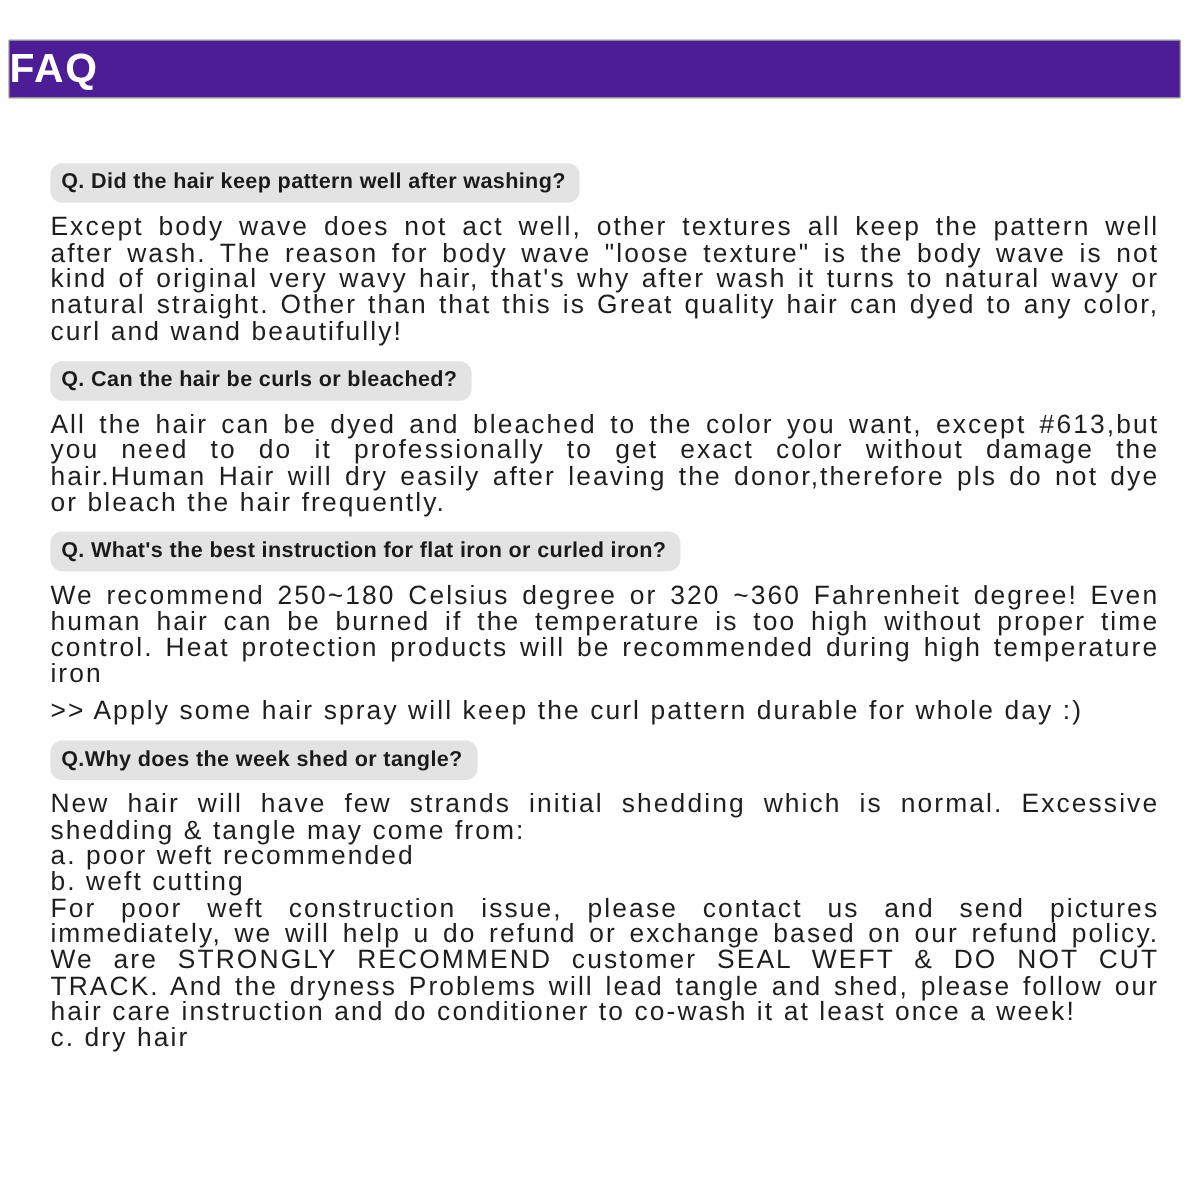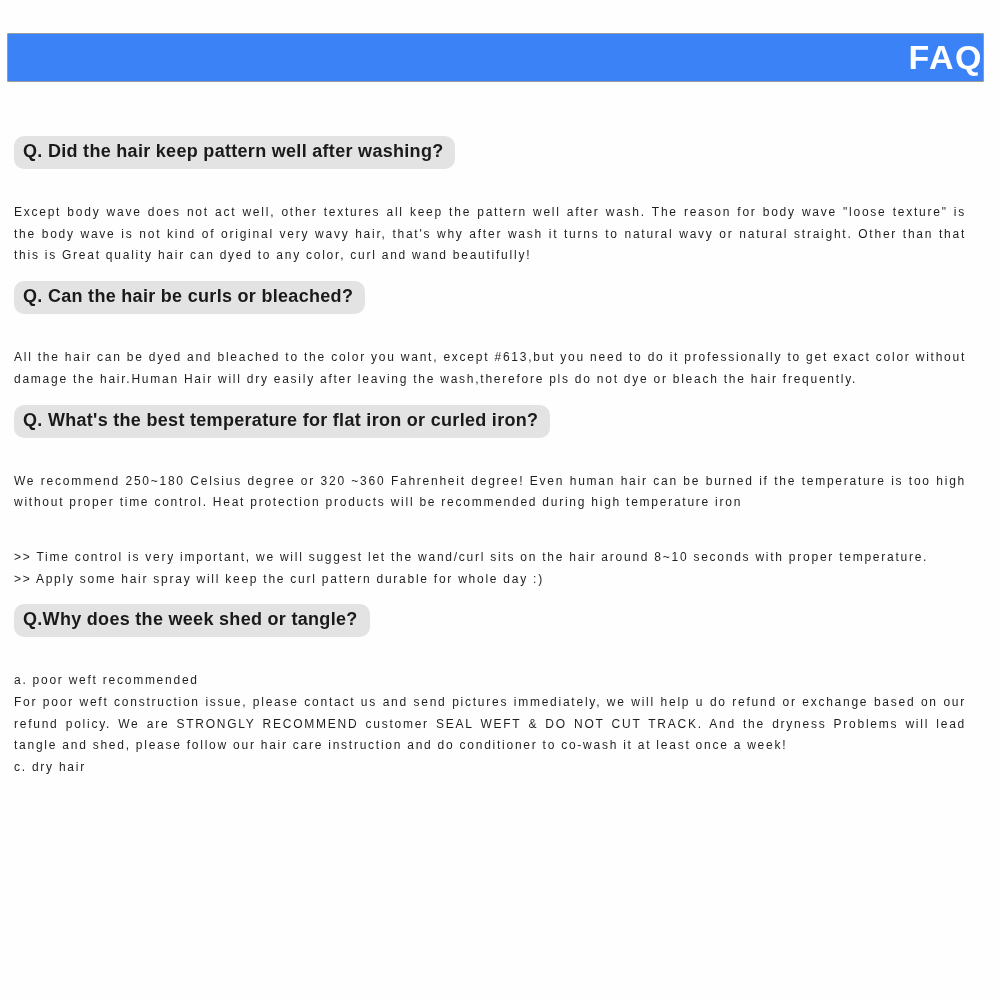--- a/index.html
+++ b/index.html
@@ -7,54 +7,54 @@
     width: 1000px;
     height: 1000px;
     background: #fefefe;
     font-family: "Liberation Sans", "DejaVu Sans", sans-serif;
     color: #1e1e1e;
     overflow: hidden;
   }
   .faq-header {
     margin: 33px 16px 0 7px;
     height: 49px;
-    background: #3b82f6;
+    background: #4c1d95;
     border: 1px solid #9a9a9a;
     border-radius: 1px;
     display: flex;
     align-items: center;
-    justify-content: flex-end;
+    justify-content: flex-start;
     box-sizing: border-box;
   }
   .faq-header h1 {
     margin: 0;
     color: #ffffff;
     font-size: 34px;
     font-weight: bold;
     letter-spacing: 1.5px;
   }
   .content {
-    padding: 0 34px 0 14px; 
+    padding: 0 34px 0 42px; 
   }
   .q-row { margin: 14px 0 0 0; }
   .q-row.first { margin-top: 54px; }
   .q-pill {
     display: inline-block;
     background: #e3e3e3;
     border-radius: 10px;
     padding: 5px 12px 7px 9px;
     font-size: 18px;
     font-weight: bold;
     letter-spacing: 0.3px;
     color: #1a1a1a;
     white-space: nowrap;
   }
   .answer {
-    margin: 33px 0 0 0;
-    font-size: 12px;
+    margin: 9px 0 0 0;
+    font-size: 22px;
     line-height: 21.7px;
     letter-spacing: 1.75px;
     text-align: justify;
   }
   .answer p { margin: 0; }
 </style>
 </head>
 <body>
 
 <div class="page">
@@ -72,45 +72,46 @@
       <div class="answer">
         <p>Except body wave does not act well, other textures all keep the pattern well after wash. The reason for body wave "loose texture" is the body wave is not kind of original very wavy hair, that's why after wash it turns to natural wavy or natural straight. Other than that this is Great quality hair can dyed to any color, curl and wand beautifully!</p>
       </div>
     </section>
 
     <section>
       <div class="q-row">
         <span class="q-pill">Q. Can the hair be curls or bleached?</span>
       </div>
       <div class="answer">
-        <p>All the hair can be dyed and bleached to the color you want, except #613,but you need to do it professionally to get exact color without damage the hair.Human Hair will dry easily after leaving the wash,therefore pls do not dye or bleach the hair frequently.</p>
+        <p>All the hair can be dyed and bleached to the color you want, except #613,but you need to do it professionally to get exact color without damage the hair.Human Hair will dry easily after leaving the donor,therefore pls do not dye or bleach the hair frequently.</p>
       </div>
     </section>
 
     <section>
       <div class="q-row">
-        <span class="q-pill">Q. What's the best temperature for flat iron or curled iron?</span>
+        <span class="q-pill">Q. What's the best instruction for flat iron or curled iron?</span>
       </div>
       <div class="answer">
         <p>We recommend 250~180 Celsius degree or 320 ~360 Fahrenheit degree! Even human hair can be burned if the temperature is too high without proper time control. Heat protection products will be recommended during high temperature iron</p>
       </div>
     </section>
 
     <section>
       <div class="answer">
-        <p>&gt;&gt; Time control is very important, we will suggest let the wand/curl sits on the hair around 8~10 seconds with proper temperature.</p>
         <p>&gt;&gt; Apply some hair spray will keep the curl pattern durable for whole day :)</p>
       </div>
     </section>
 
     <section>
       <div class="q-row">
         <span class="q-pill">Q.Why does the week shed or tangle?</span>
       </div>
       <div class="answer">
+        <p>New hair will have few strands initial shedding which is normal. Excessive shedding &amp; tangle may come from:</p>
         <p>a. poor weft recommended</p>
+        <p>b. weft cutting</p>
         <p>For poor weft construction issue, please contact us and send pictures immediately, we will help u do refund or exchange based on our refund policy. We are STRONGLY RECOMMEND customer SEAL WEFT &amp; DO NOT CUT TRACK. And the dryness Problems will lead tangle and shed, please follow our hair care instruction and do conditioner to co-wash it at least once a week!</p>
         <p>c. dry hair</p>
       </div>
     </section>
 
   </main>
 </div>
 
 </body></html>

